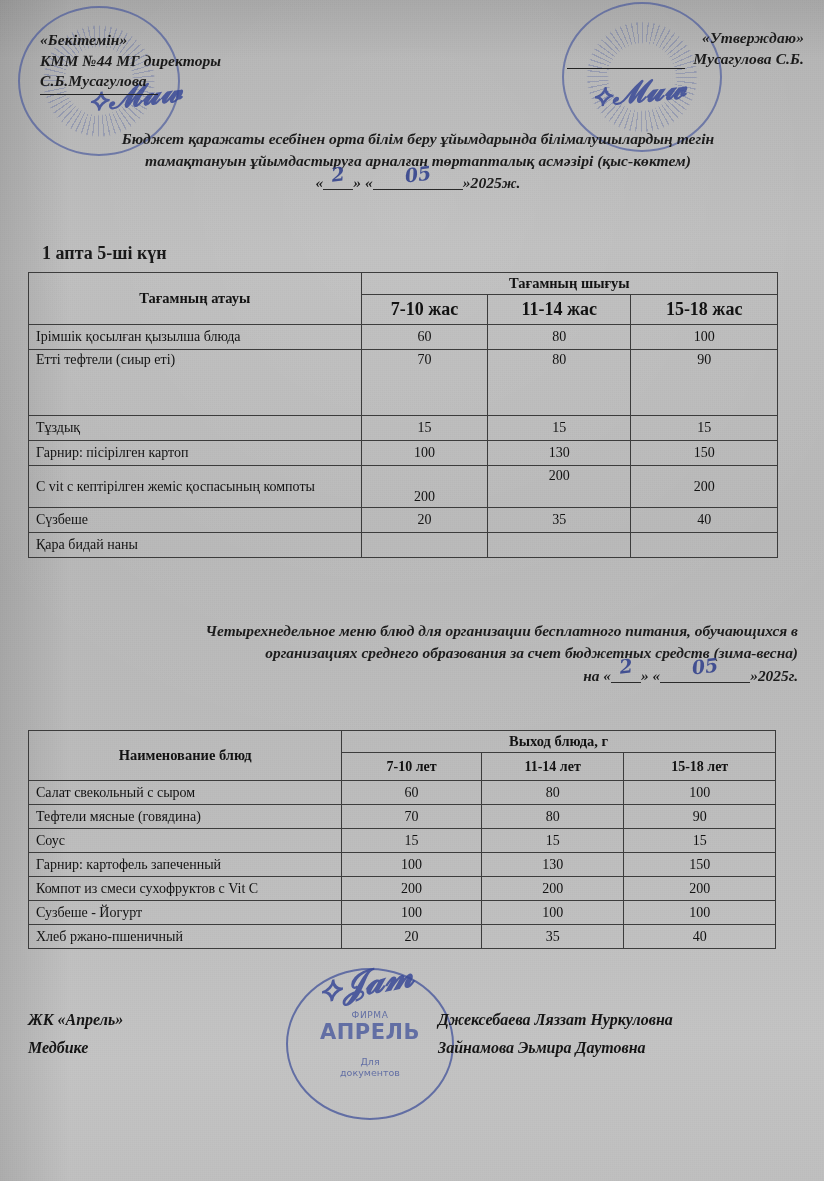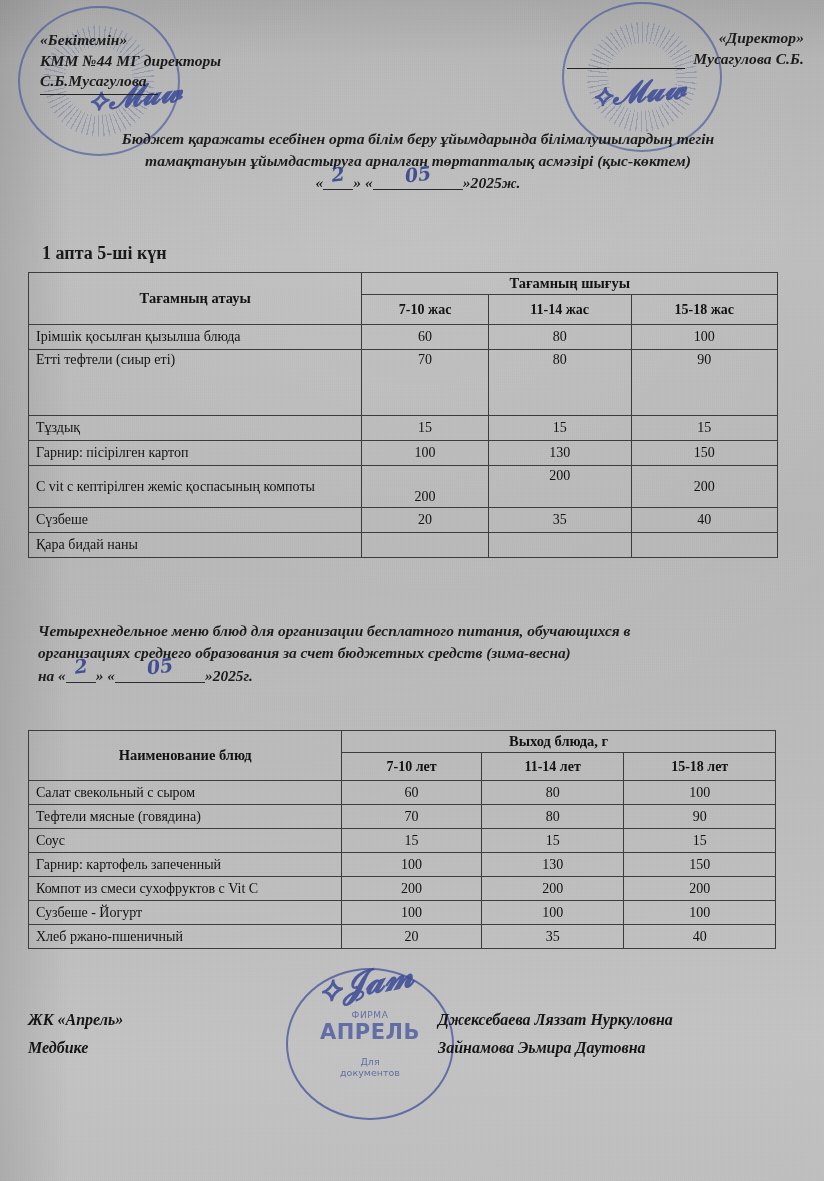--- a/index.html
+++ b/index.html
@@ -132,35 +132,35 @@
     padding-left: 7px;
   }
   table.menu td.val {
     text-align: center;
   }
   .t1 { left: 28px; width: 750px; }
   .t2 { left: 28px; width: 748px; }
 
   .t1 .hname { height: 28px; font-size: 14.5px; margin-left: 24px; }
   .t1 .hgroup { font-size: 14.5px; }
-  .t1 .hage { height: 25px; font-size: 14px; }
+  .t1 .hage { height: 25px; font-size: 18px; }
   .t1 td { height: 20px; }
 
   .t2 td, .t2 th { padding: 1px 6px; }
   .t2 td { height: 19px; font-size: 14px; }
 
   .va-top { vertical-align: top; }
   .va-mid { vertical-align: middle; }
   .va-bot { vertical-align: bottom; }
 
   .title-ru {
     position: absolute;
     left: 38px; top: 620px;
     width: 760px;
-    text-align: left;
+    text-align: right;
     font-style: italic;
     font-weight: bold;
     font-size: 15.4px;
     line-height: 1.45;
     color: #1c1c1c;
   }
 
   
   .footer-left {
     position: absolute;
@@ -287,21 +287,21 @@
   <div class="signature sig-tr">⟡𝓜𝓾𝔀</div>
 
   <div class="hdr-block hdr-left">
     <div>«Бекітемін»</div>
     <div>КММ  №44 МГ директоры</div>
     <div>С.Б.Мусагулова</div>
     <span class="sig-rule sig-rule-left"></span>
   </div>
 
   <div class="hdr-block hdr-right">
-    <div>«Директор»</div>
+    <div>«Утверждаю»</div>
     <div class="sig-line">
       <span class="sig-rule"></span>
       <span>Мусагулова С.Б.</span>
     </div>
   </div>
 
   <div class="title-kz">
     <div>Бюджет қаражаты есебінен орта білім беру ұйымдарында білімалушылардың тегін</div>
     <div>тамақтануын ұйымдастыруға арналған төртапталық асмәзірі (қыс-көктем)</div>
     <div class="date-line">

